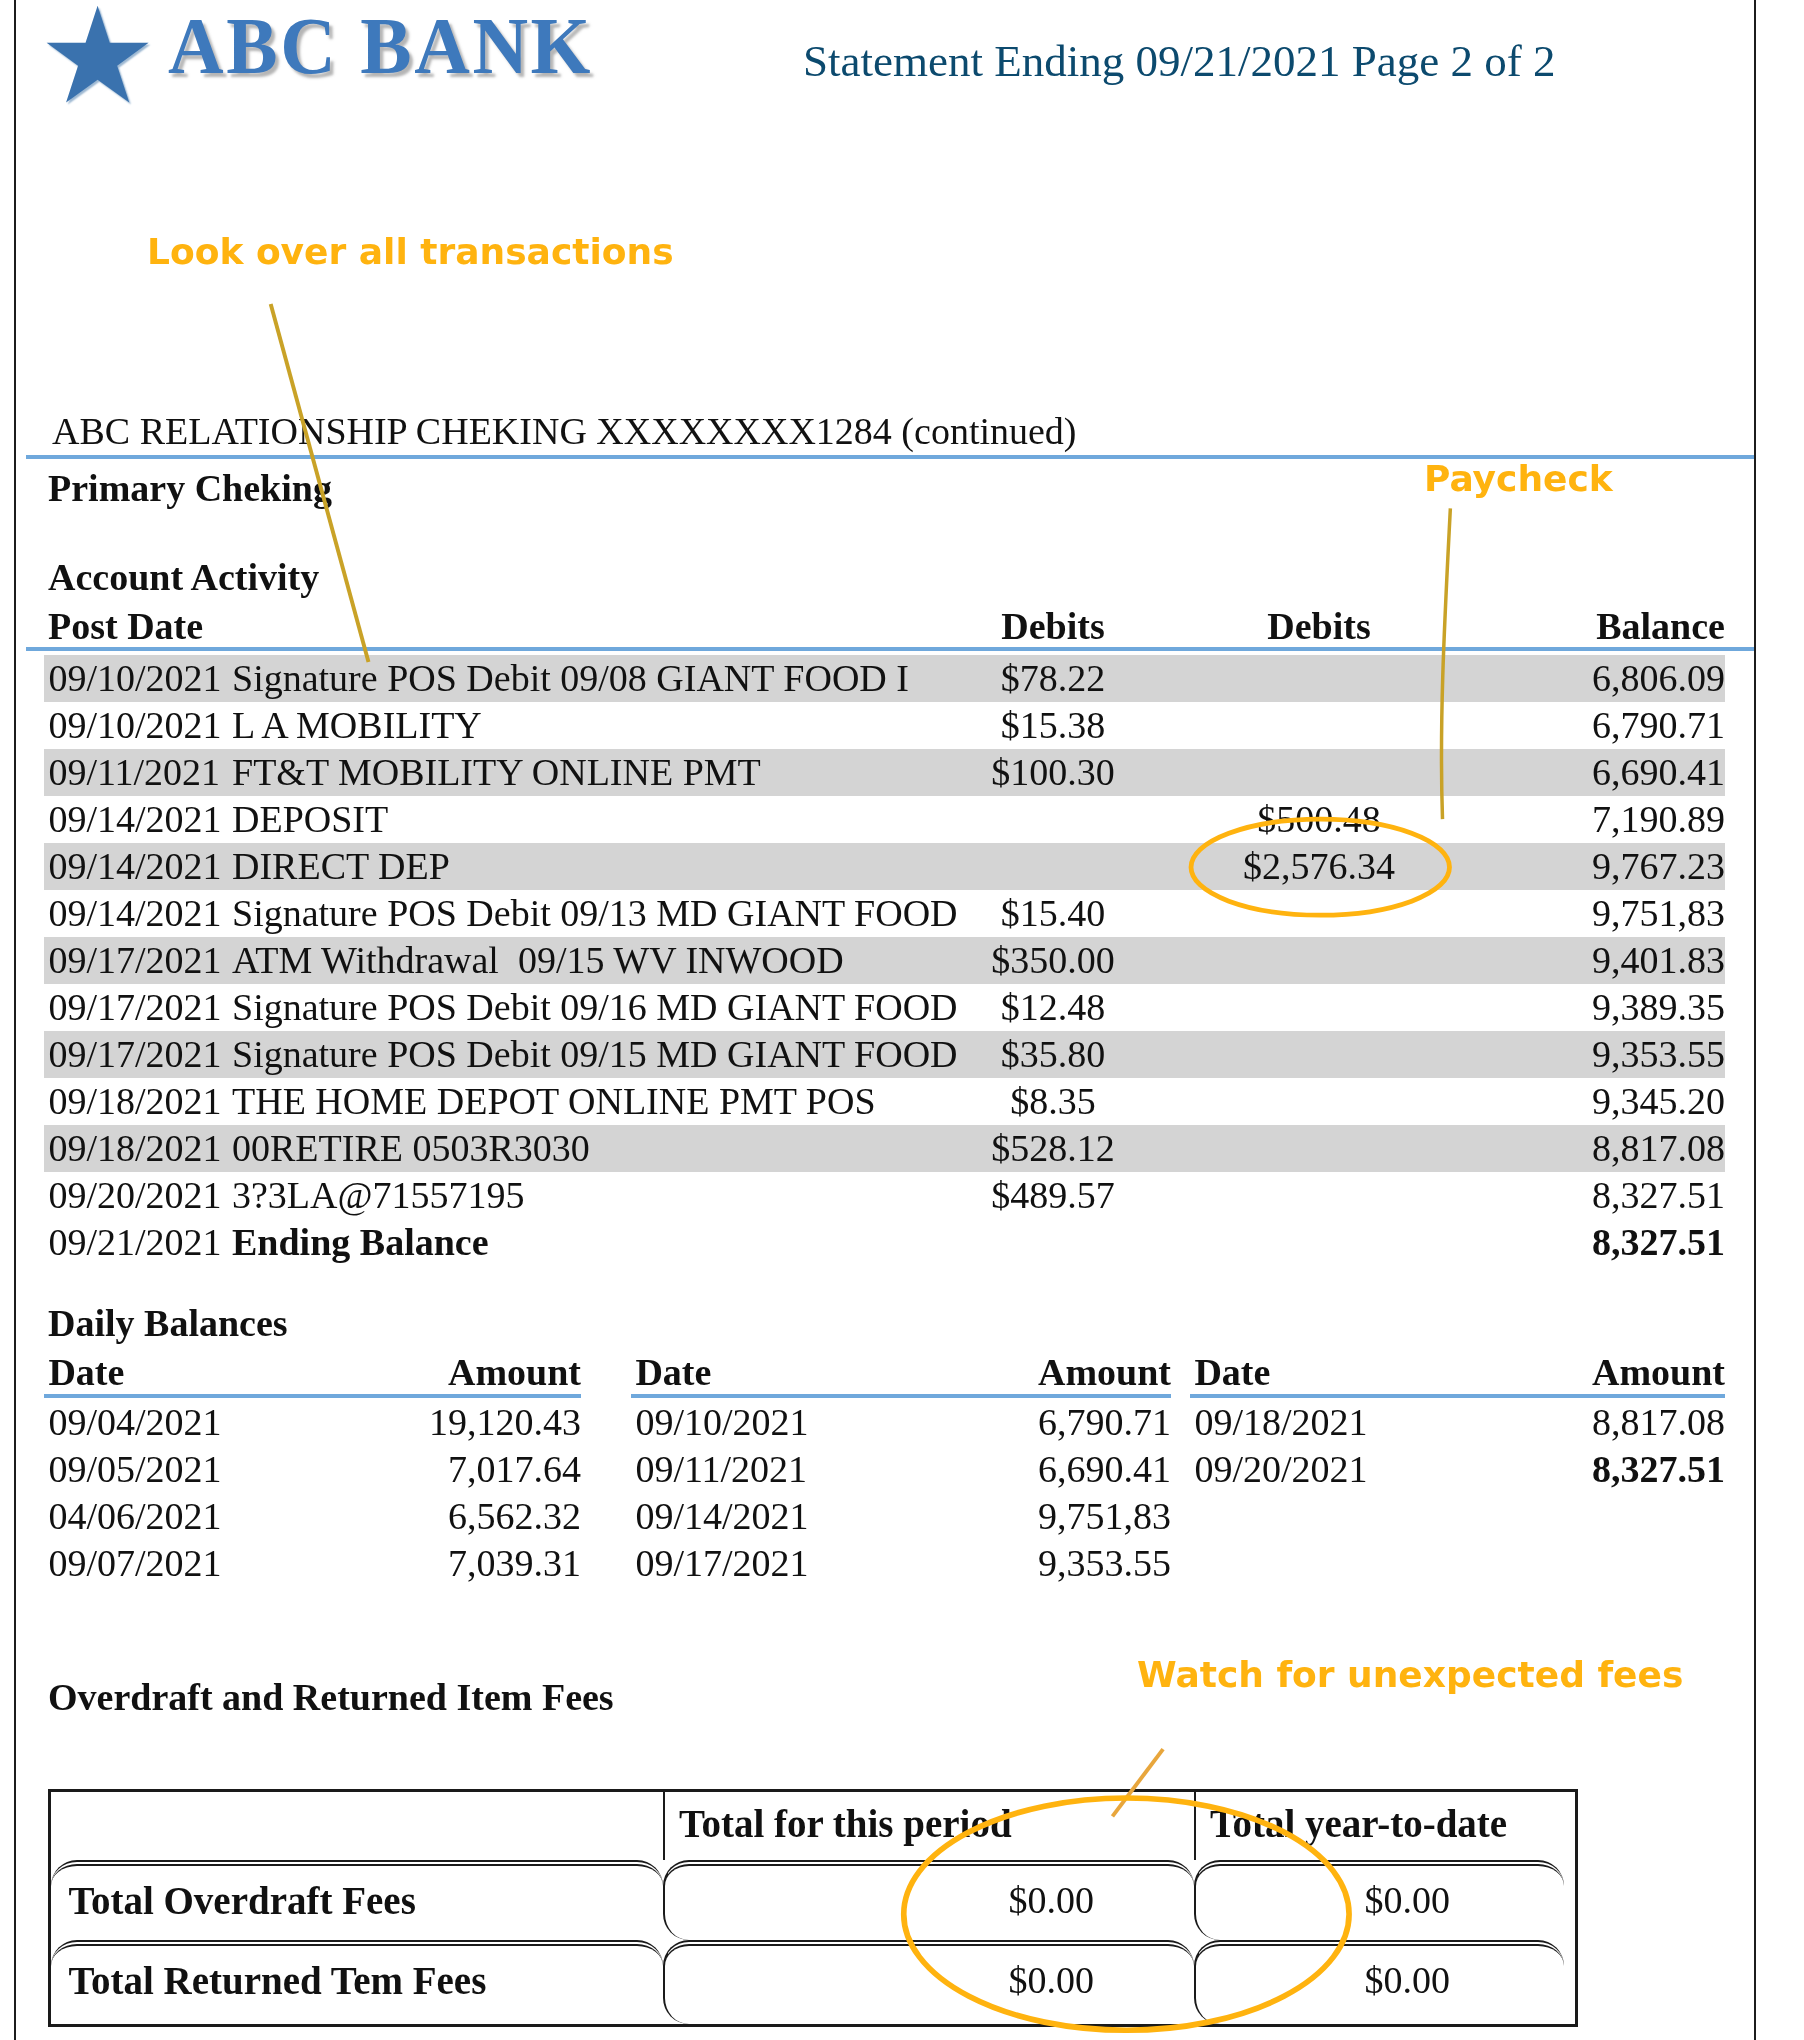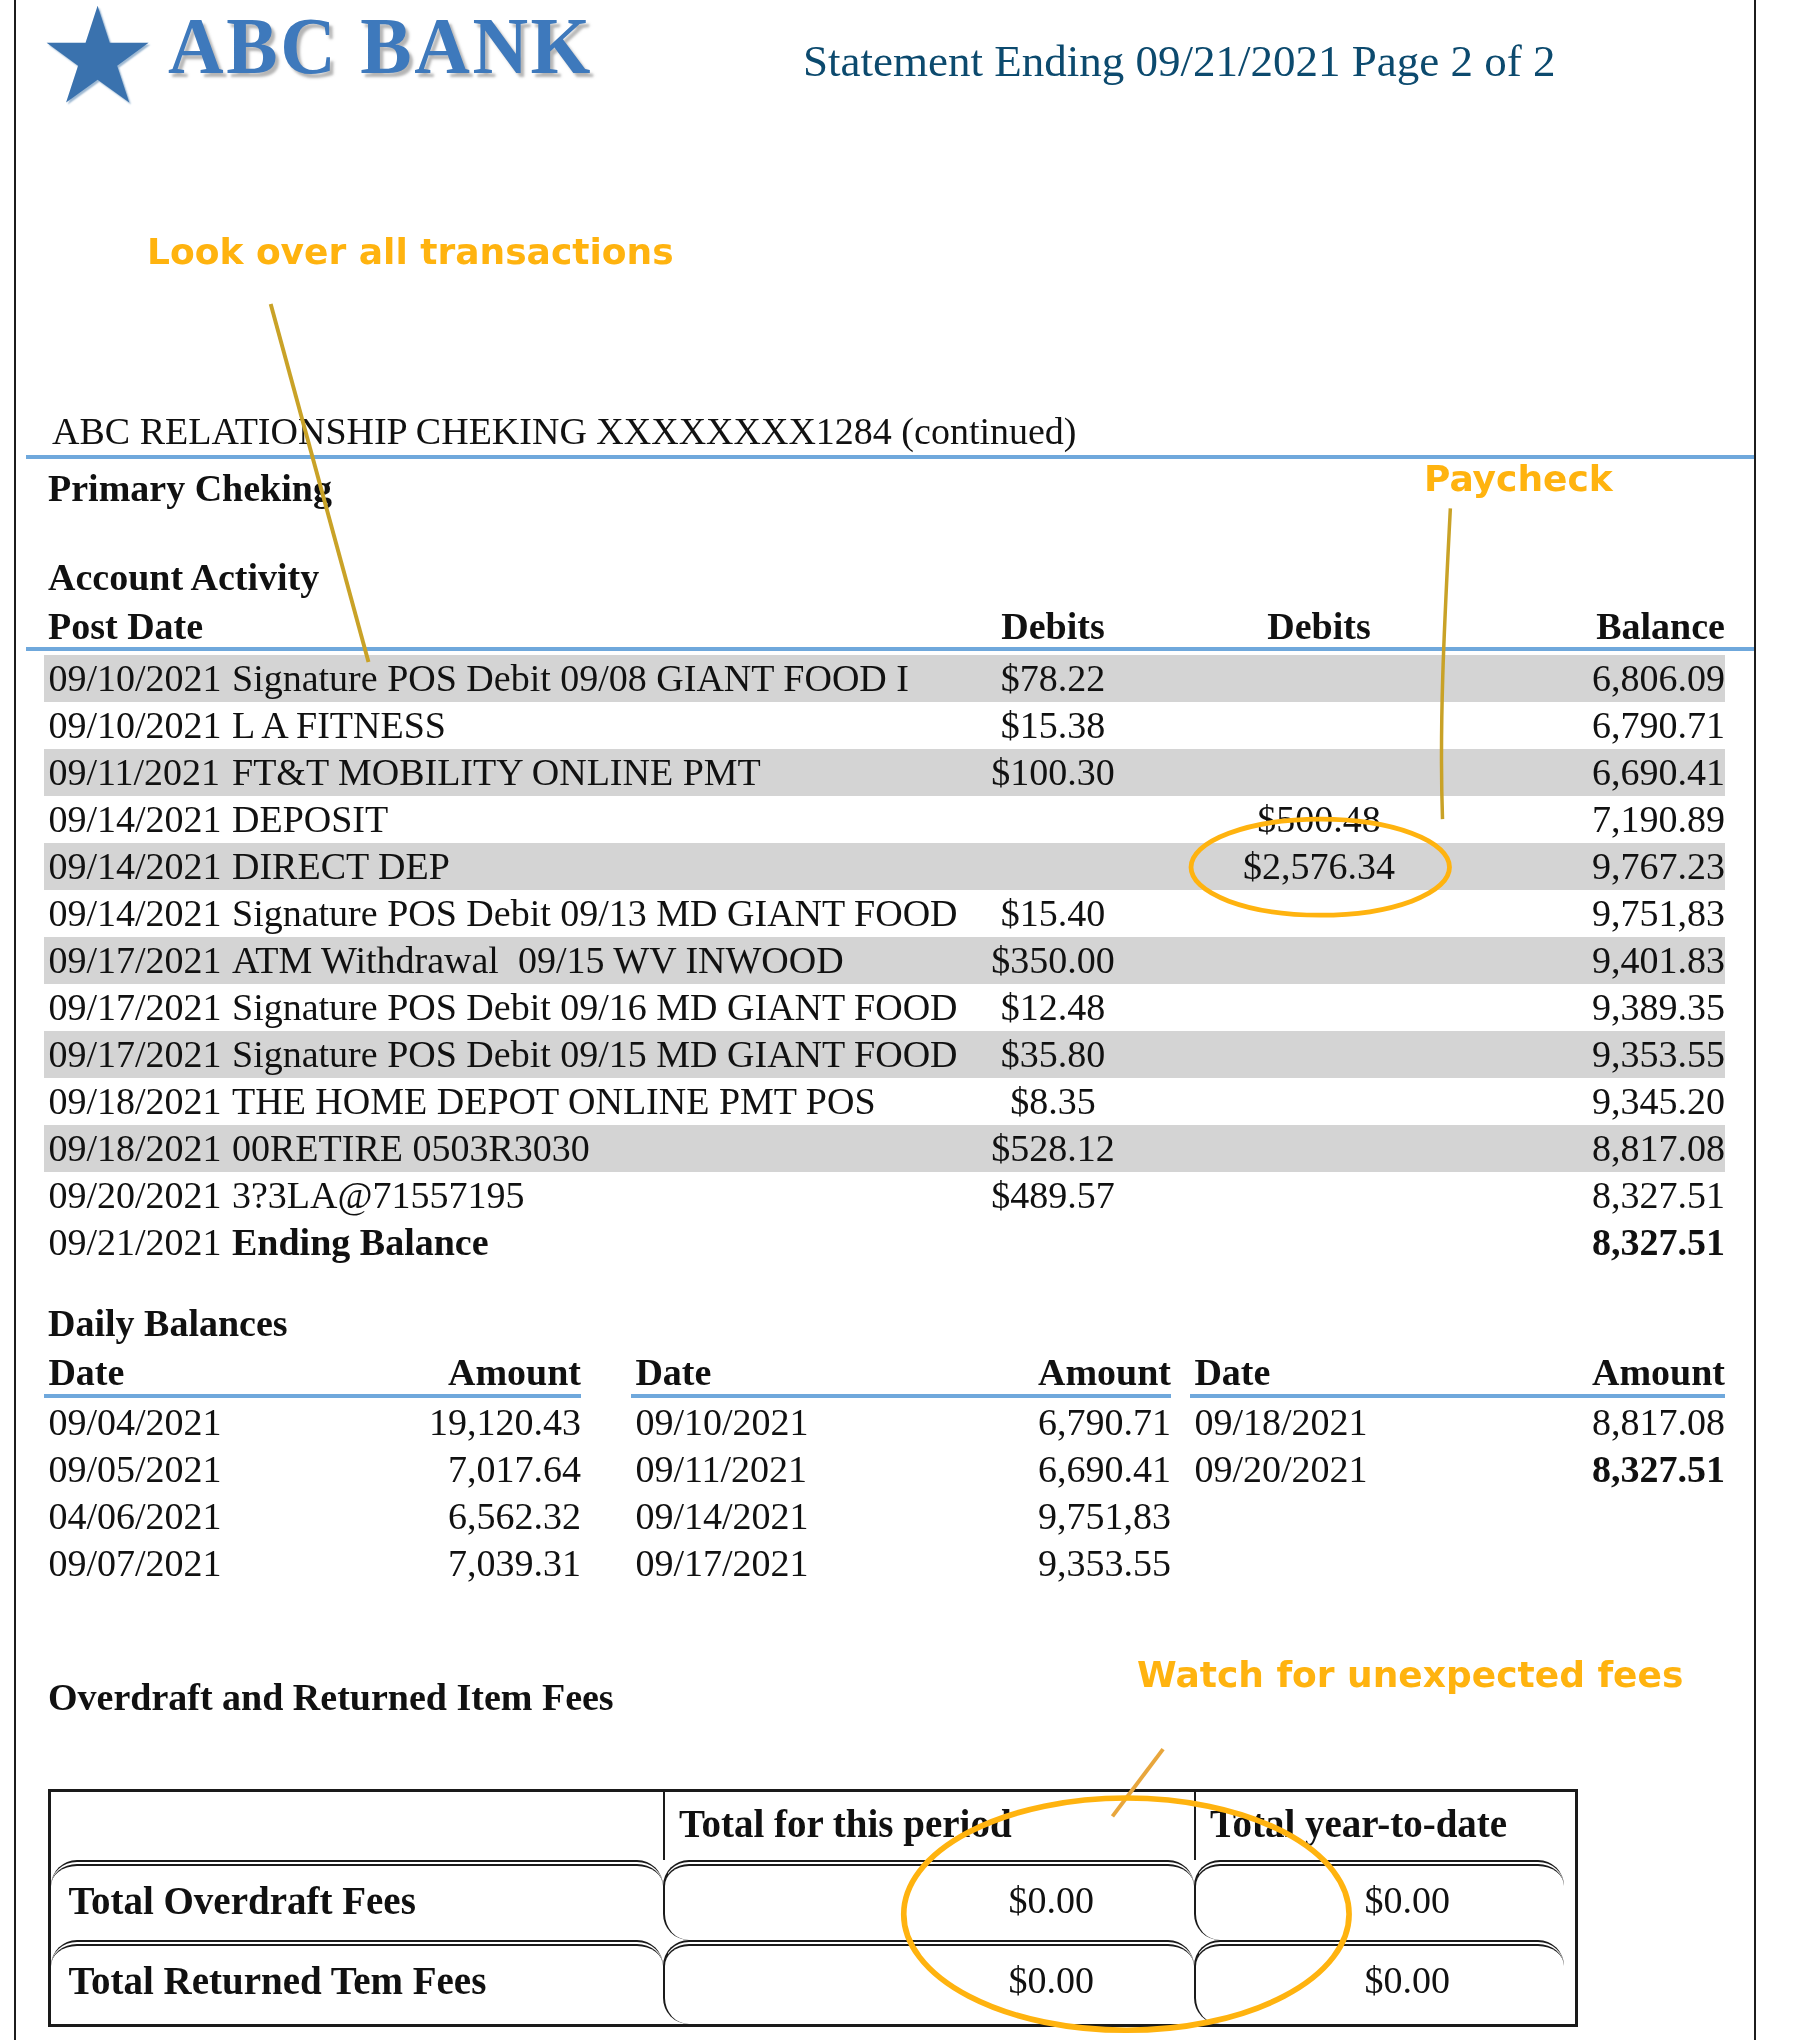--- a/index.html
+++ b/index.html
@@ -104,21 +104,21 @@
 <div class="atable">
   <div class="arow gray">
     <span class="c date">09/10/2021</span>
     <span class="c desc">Signature POS Debit 09/08 GIANT FOOD I</span>
     <span class="c debit">$78.22</span>
     <span class="c credit"></span>
     <span class="c bal">6,806.09</span>
   </div>
   <div class="arow">
     <span class="c date">09/10/2021</span>
-    <span class="c desc">L A FITNESS</span>
+    <span class="c desc">L A MOBILITY</span>
     <span class="c debit">$15.38</span>
     <span class="c credit"></span>
     <span class="c bal">6,790.71</span>
   </div>
   <div class="arow gray">
     <span class="c date">09/11/2021</span>
     <span class="c desc">FT&amp;T MOBILITY ONLINE PMT</span>
     <span class="c debit">$100.30</span>
     <span class="c credit"></span>
     <span class="c bal">6,690.41</span>

